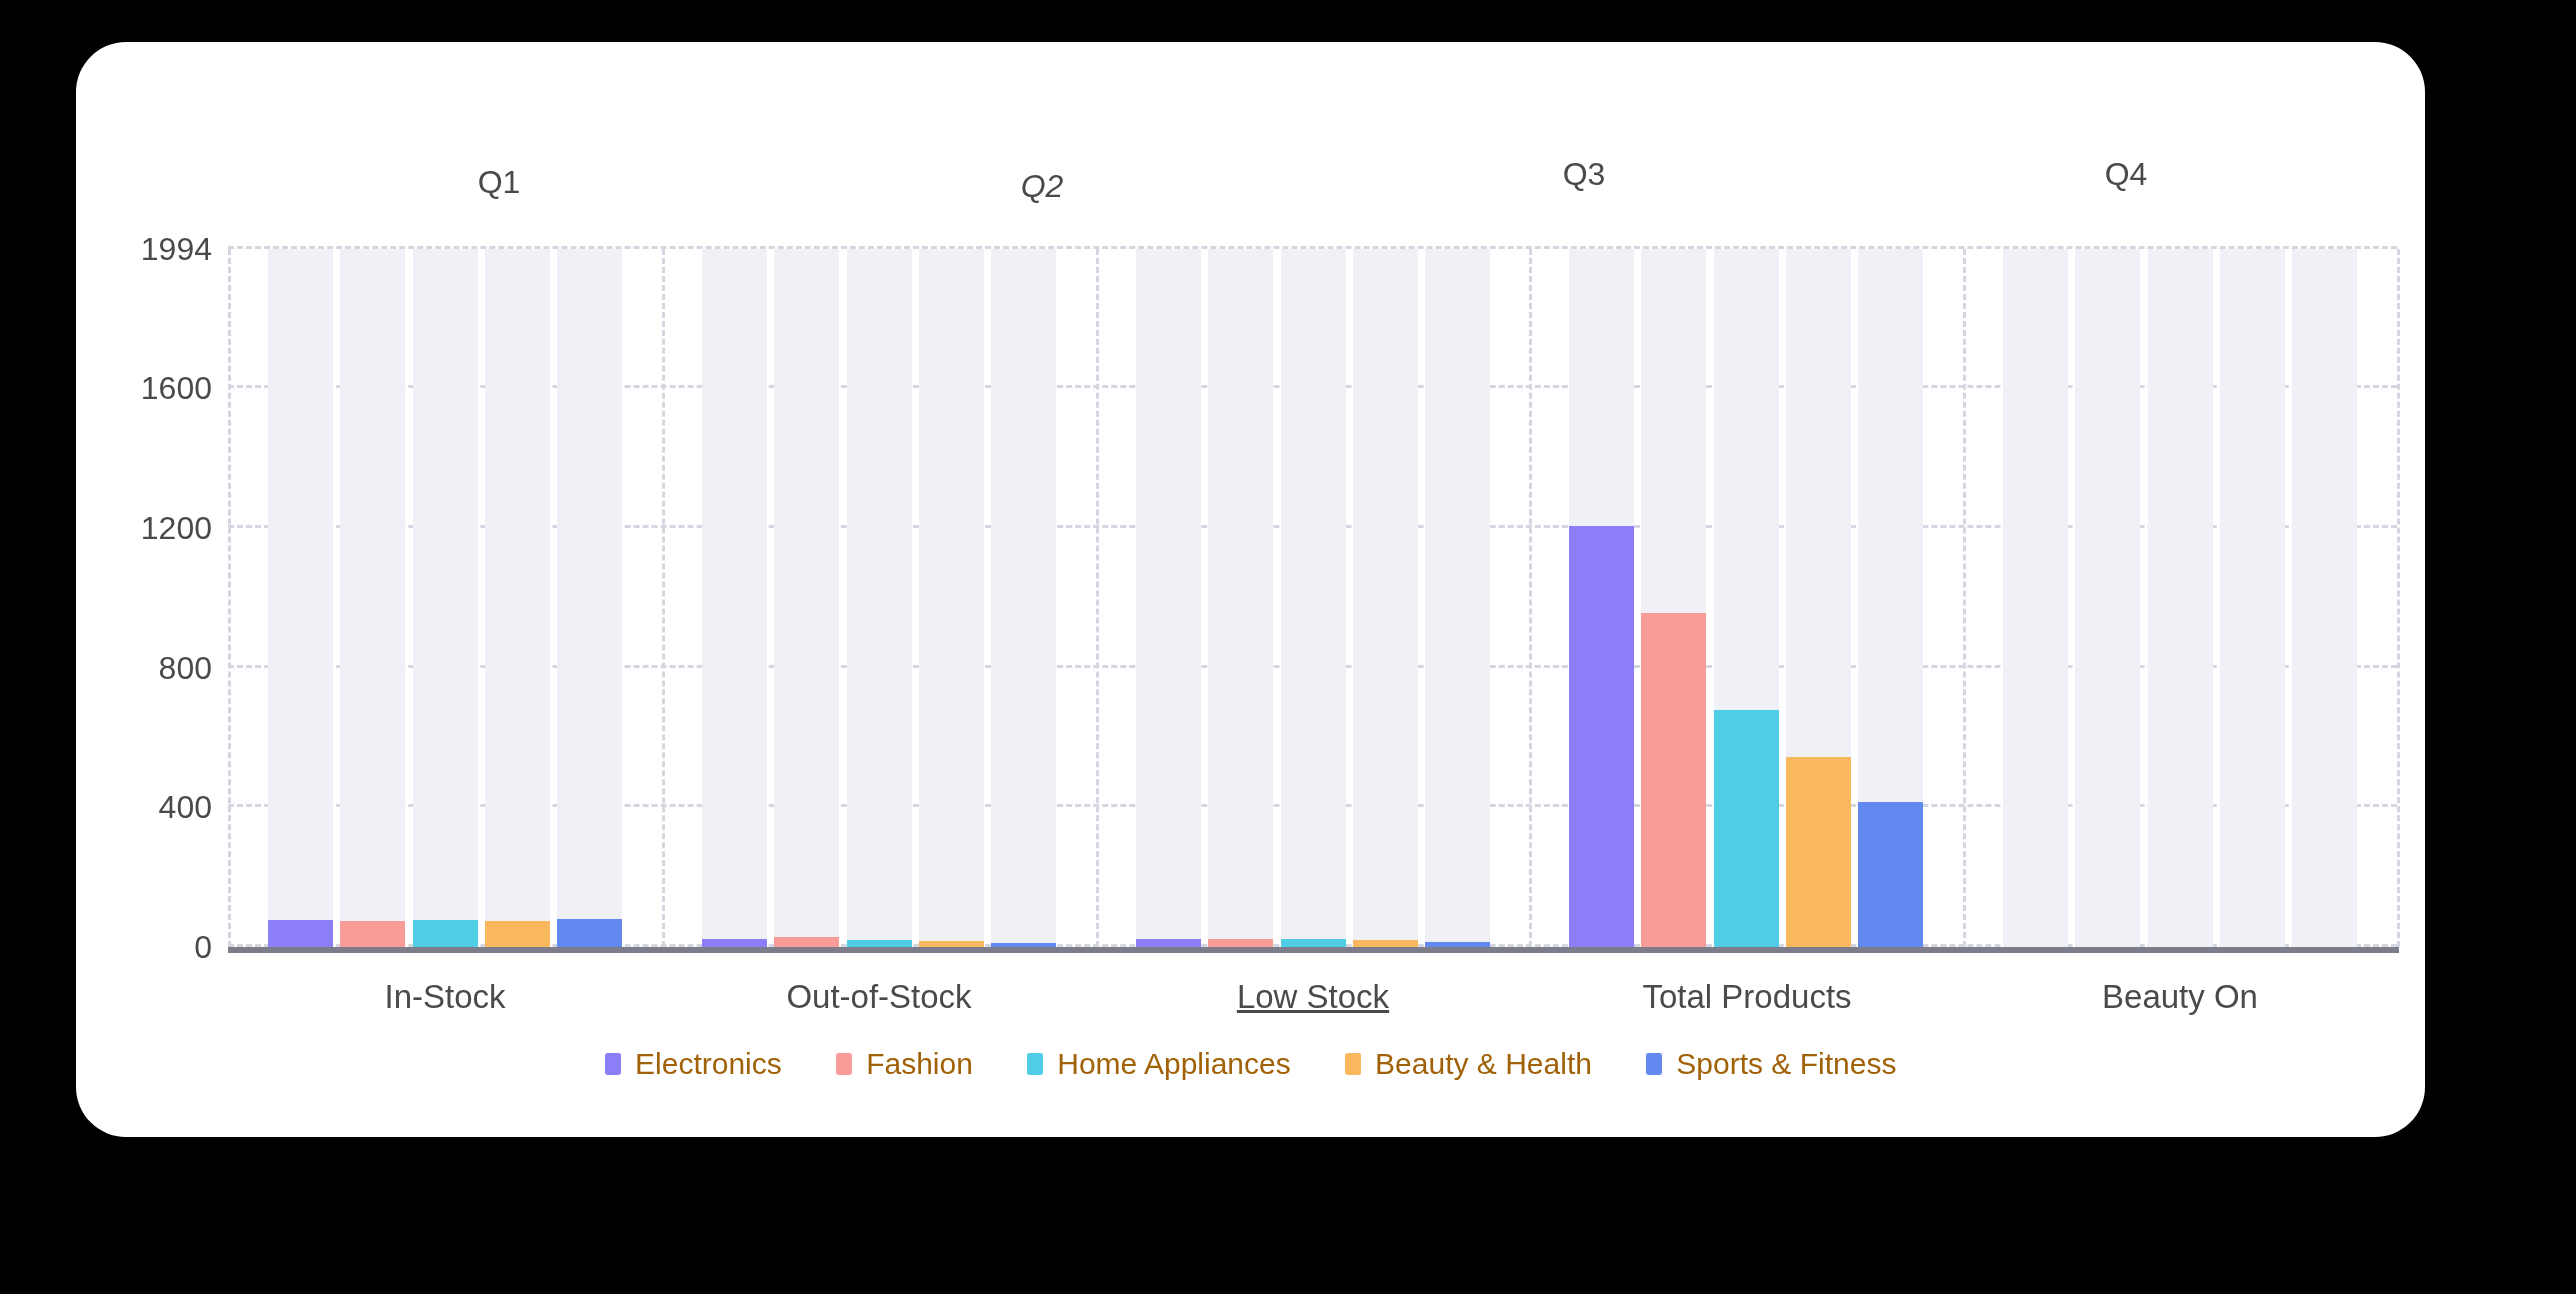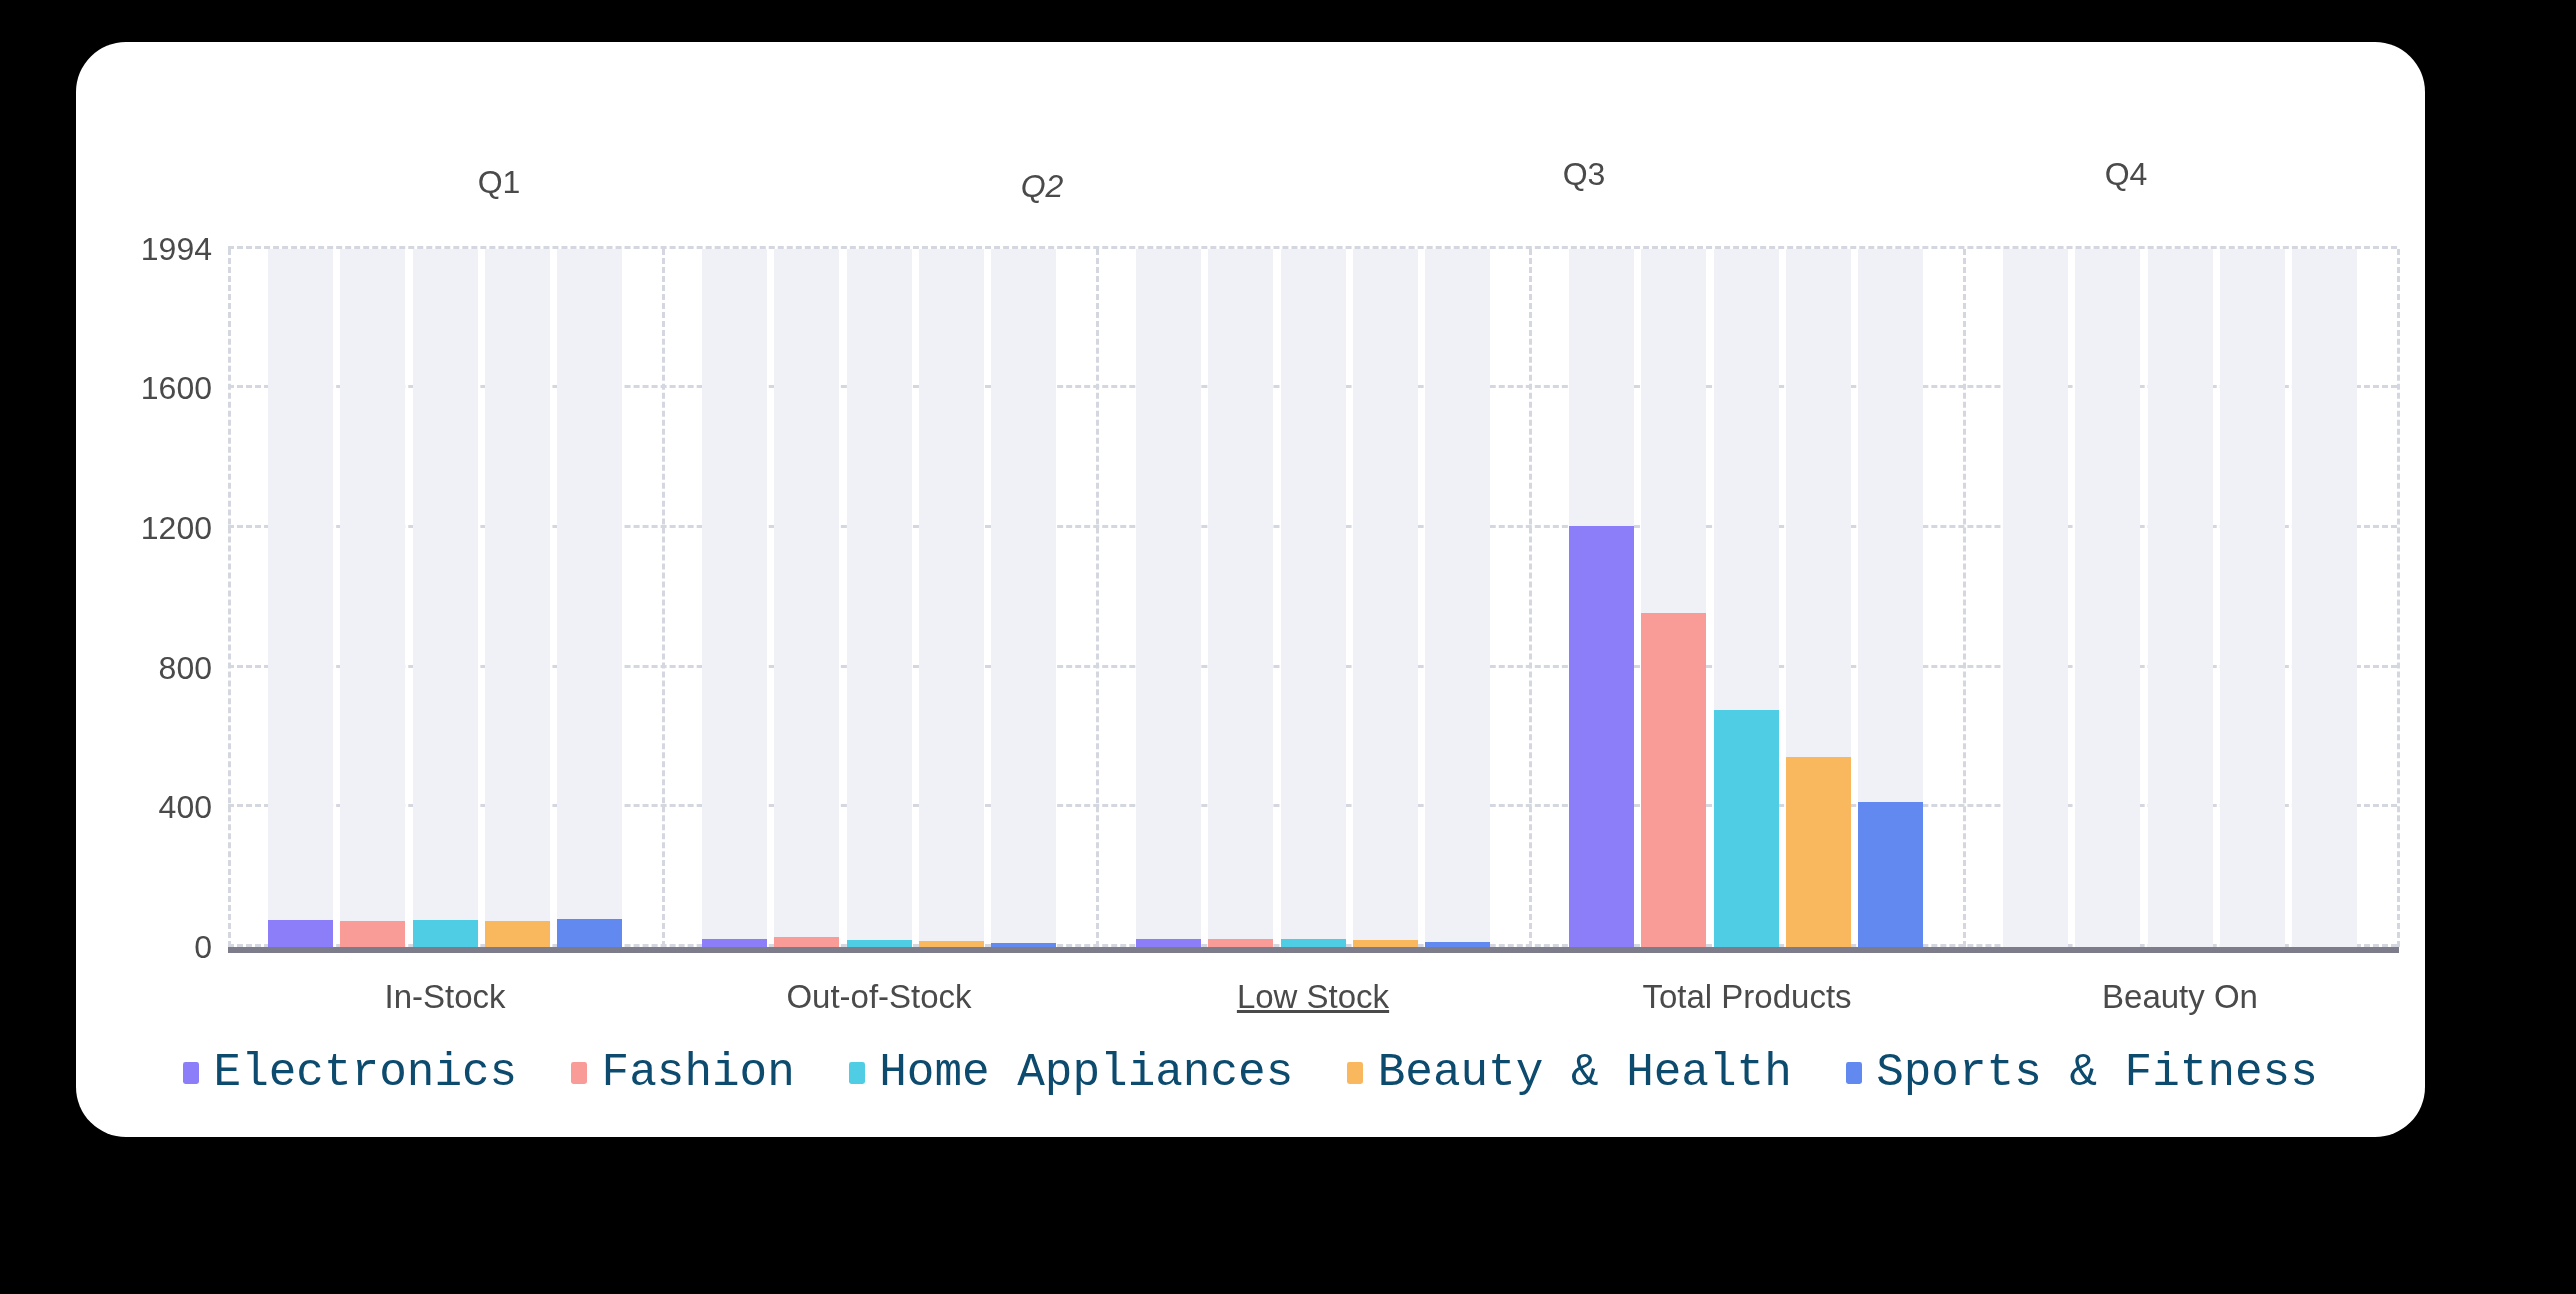--- a/index.html
+++ b/index.html
@@ -76,21 +76,21 @@
   .legend-item{
     display:flex;align-items:center;
     margin:0 27px;
     cursor:pointer;
   }
   .legend-swatch{
     width:16px;height:22.4px;border-radius:2.4px;margin-right:14.4px;
     flex:none;
   }
   .legend-label{
-    font-size:46px;color:#0c4a6e;white-space:nowrap;font-family:Liberation Mono, monospace;
+    font-size:30px;color:#a16207;white-space:nowrap;
   }
 </style>
 </head>
 <body>
 
 <div id="frame">
   <div id="chart">
 
     <div id="top-labels">
         <div class="qlabel" style="left: 423px; top: 122px;">Q1</div>

